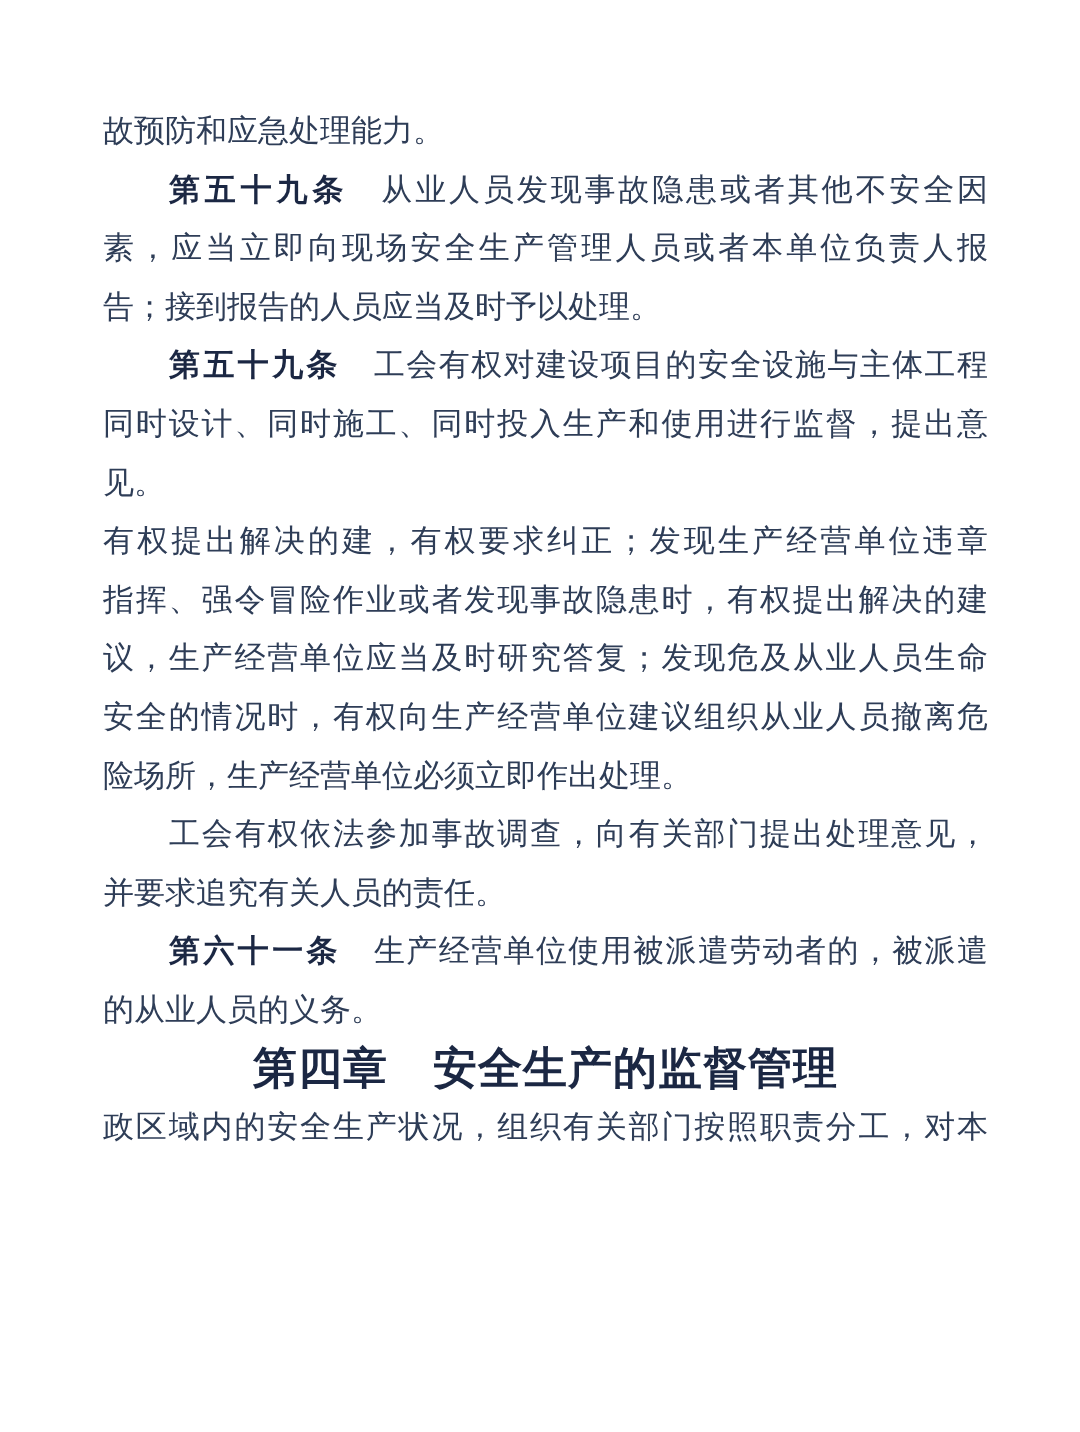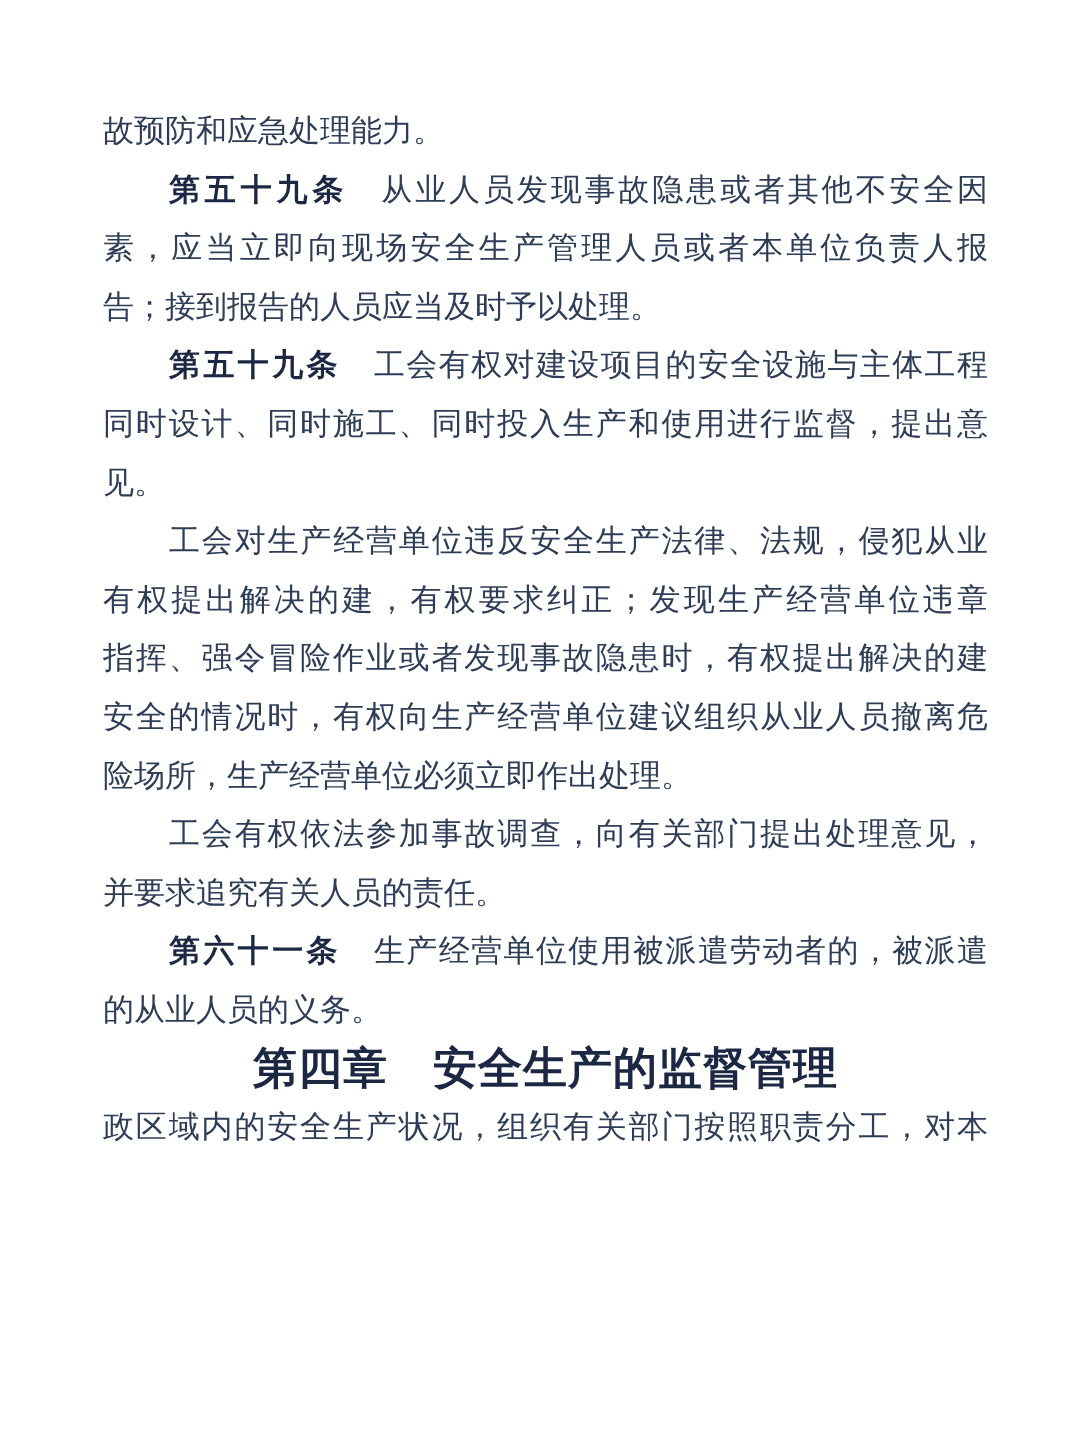--- a/index.html
+++ b/index.html
@@ -63,23 +63,23 @@
 
 <div class="page">
   <div class="doc-body">
       <div class="line"><span class="seg">故预防和应急处理能力。</span></div>
       <div class="line indent justify"><span class="seg bold">第五十九条</span><span class="seg">从业人员发现事故隐患或者其他不安全因</span></div>
       <div class="line justify"><span class="seg">素，应当立即向现场安全生产管理人员或者本单位负责人报</span></div>
       <div class="line"><span class="seg">告；接到报告的人员应当及时予以处理。</span></div>
       <div class="line indent justify"><span class="seg bold">第五十九条</span><span class="seg">工会有权对建设项目的安全设施与主体工程</span></div>
       <div class="line justify"><span class="seg">同时设计、同时施工、同时投入生产和使用进行监督，提出意</span></div>
       <div class="line"><span class="seg">见。</span></div>
-      <div class="line indent justify"><span class="seg">工会对生产经营单位违反安全生产法律、法规，侵犯从业</span></div>
       <div class="line justify"><span class="seg">有权提出解决的建，有权要求纠正；发现生产经营单位违章</span></div>
       <div class="line justify"><span class="seg">指挥、强令冒险作业或者发现事故隐患时，有权提出解决的建</span></div>
+      <div class="line justify"><span class="seg">议，生产经营单位应当及时研究答复；发现危及从业人员生命</span></div>
       <div class="line justify"><span class="seg">安全的情况时，有权向生产经营单位建议组织从业人员撤离危</span></div>
       <div class="line"><span class="seg">险场所，生产经营单位必须立即作出处理。</span></div>
       <div class="line indent justify"><span class="seg">工会有权依法参加事故调查，向有关部门提出处理意见，</span></div>
       <div class="line"><span class="seg">并要求追究有关人员的责任。</span></div>
       <div class="line indent justify"><span class="seg bold">第六十一条</span><span class="seg">生产经营单位使用被派遣劳动者的，被派遣</span></div>
       <div class="line"><span class="seg">的从业人员的义务。</span></div>
       <div class="line heading"><span class="seg bold">第四章　安全生产的监督管理</span></div>
       <div class="line justify"><span class="seg">政区域内的安全生产状况，组织有关部门按照职责分工，对本</span></div>
     </div>
 </div>

